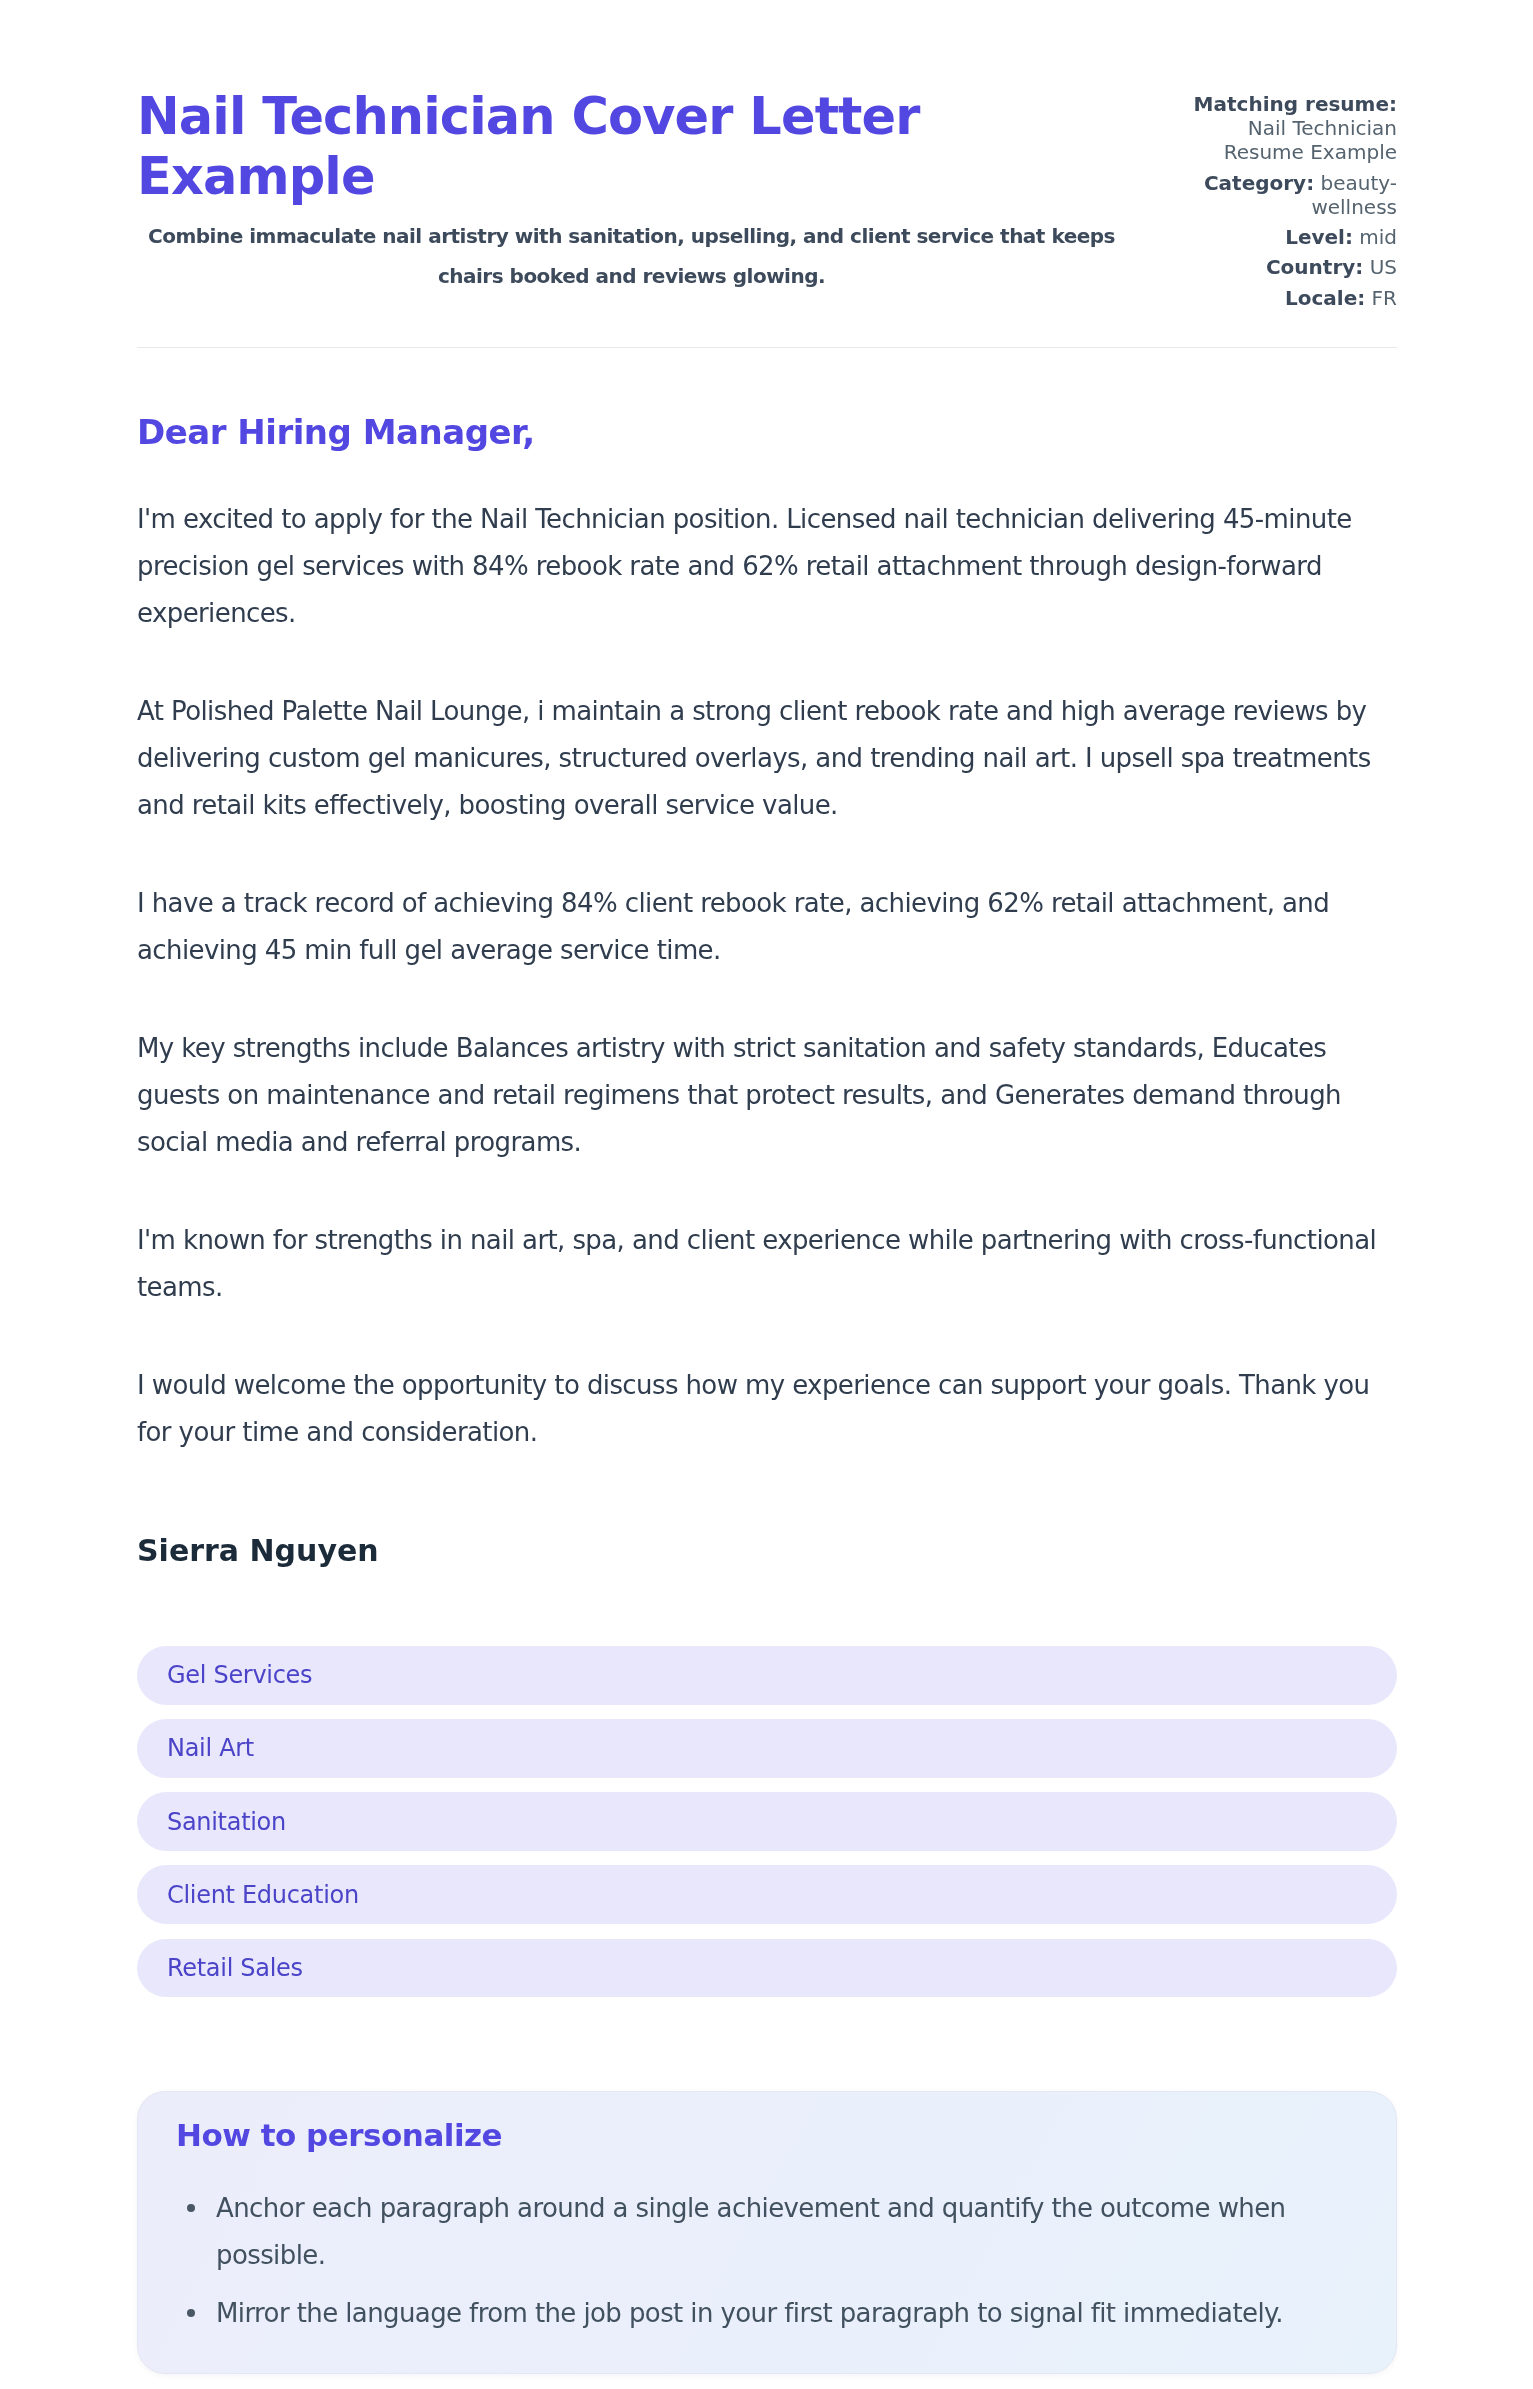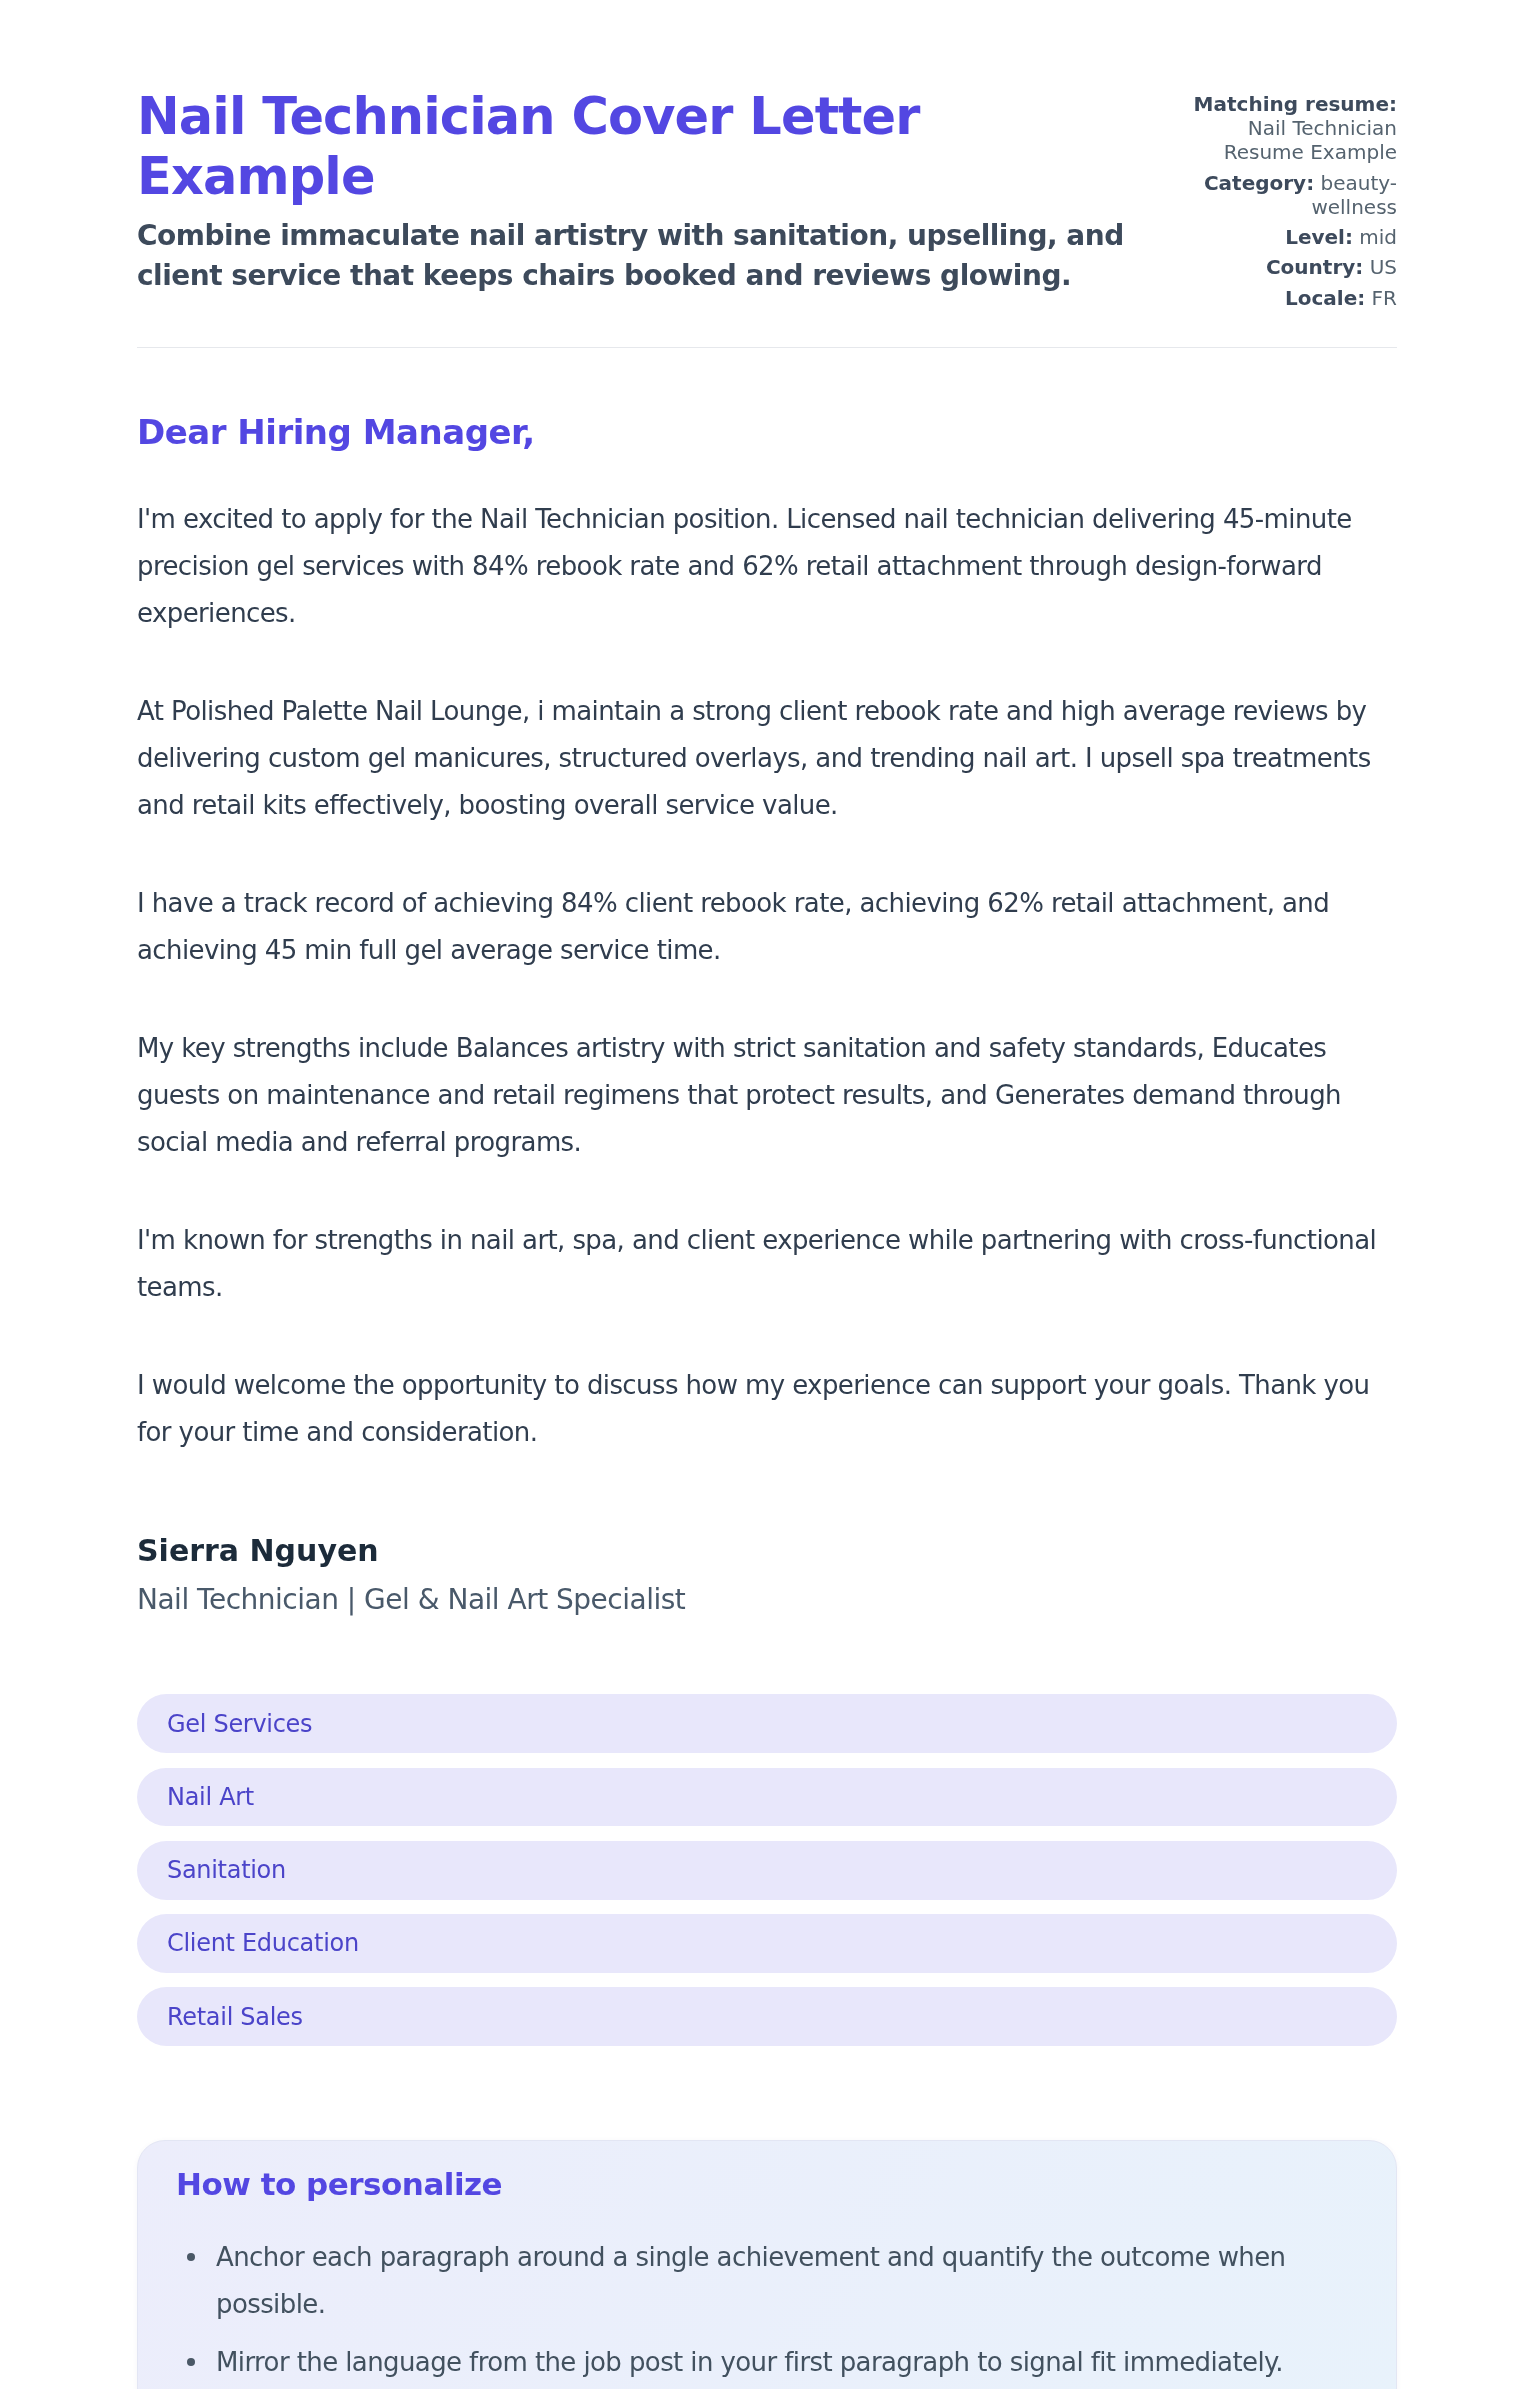--- a/index.html
+++ b/index.html
@@ -12,22 +12,22 @@
   .container { width:1260px; margin:0 auto; }
 
   
   .header { display:flex; justify-content:space-between; align-items:flex-start; margin-top:87px; }
   .header-left { max-width:993px; }
   .page-title {
     margin:0; font-size:51px; line-height:60px; font-weight:bold;
     color:#5347e2; letter-spacing:-0.9px;
   }
   .page-subtitle {
-    margin:9px 0 0 0; font-size:28px; line-height:40px; font-weight:bold;
-    color:#3d4a5b; letter-spacing:-0.5px;
+    margin:9px 0 0 0; font-size:20px; line-height:40px; font-weight:bold;
+    color:#3d4a5b; letter-spacing:-0.5px;text-align:center;
   }
   .meta { width:271px; flex:0 0 271px; text-align:right; font-size:20px; line-height:24px; padding-top:5.4px; }
   .meta-row { margin-bottom:6.3px; }
   .meta-label { font-weight:bold; color:#3d4a5c; }
   .meta-value { color:#55636f; }
   .meta-value--narrow { display:inline-block; max-width:189px; vertical-align:top; }
 
   .divider { border:none; border-top:1.8px solid #e6e8ec; margin:31px 0 0 0; }
 
   
@@ -98,21 +98,20 @@
     <div id="paragraphs">
         <p>I'm excited to apply for the Nail Technician position. Licensed nail technician delivering 45-minute precision gel services with 84% rebook rate and 62% retail attachment through design-forward experiences.</p>
         <p>At Polished Palette Nail Lounge, i maintain a strong client rebook rate and high average reviews by delivering custom gel manicures, structured overlays, and trending nail art. I upsell spa treatments and retail kits effectively, boosting overall service value.</p>
         <p>I have a track record of achieving 84% client rebook rate, achieving 62% retail attachment, and achieving 45 min full gel average service time.</p>
         <p>My key strengths include Balances artistry with strict sanitation and safety standards, Educates guests on maintenance and retail regimens that protect results, and Generates demand through social media and referral programs.</p>
         <p>I'm known for strengths in nail art, spa, and client experience while partnering with cross-functional teams.</p>
         <p>I would welcome the opportunity to discuss how my experience can support your goals. Thank you for your time and consideration.</p>
       </div>
     <div class="signature">
       <div class="signature-name">Sierra Nguyen</div>
-      <div class="signature-role">Nail Technician | Gel &amp; Nail Art Specialist</div>
     </div>
   </div>
 
   <div class="tags" id="tags">
       <span class="tag-pill">Gel Services</span>
       <span class="tag-pill">Nail Art</span>
       <span class="tag-pill">Sanitation</span>
       <span class="tag-pill">Client Education</span>
       <span class="tag-pill">Retail Sales</span>
     </div>

